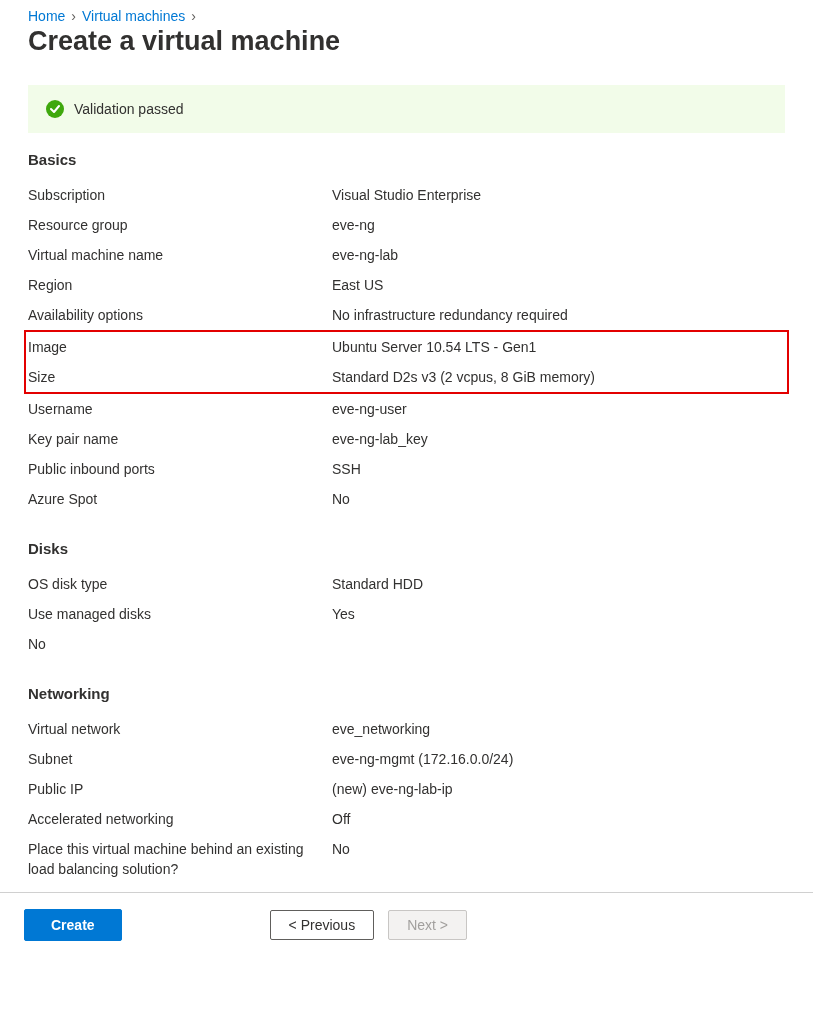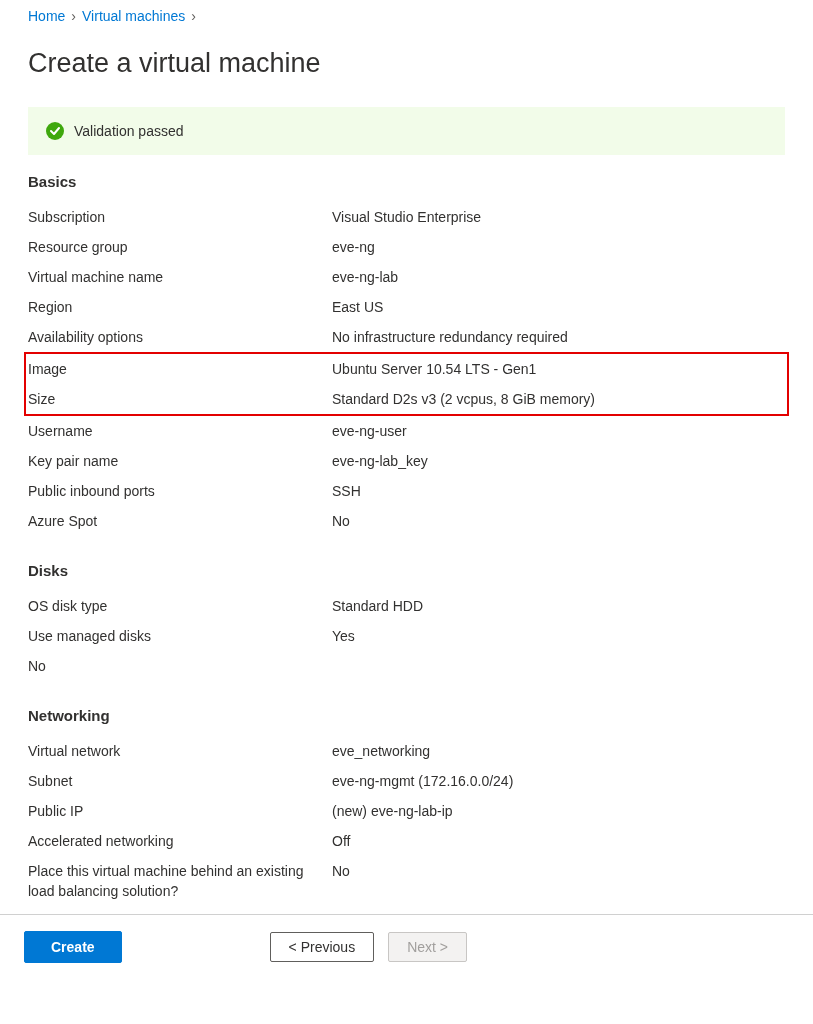--- a/index.html
+++ b/index.html
@@ -23,22 +23,22 @@
   }
   .breadcrumb a {
     color: #0078d4;
     text-decoration: none;
   }
   .breadcrumb .sep {
     color: #605e5c;
   }
   h1 {
     font-size: 27px;
-    font-weight: 400;
-    margin: 22px 0 28px 0;
+    font-weight: 700;
+    margin: 0 0 28px 0;
   }
   .validation {
     background: #f2fce9;
     display: flex;
     align-items: center;
     gap: 10px;
     padding: 15px 18px;
     margin-bottom: 18px;
   }
   .validation .icon {

